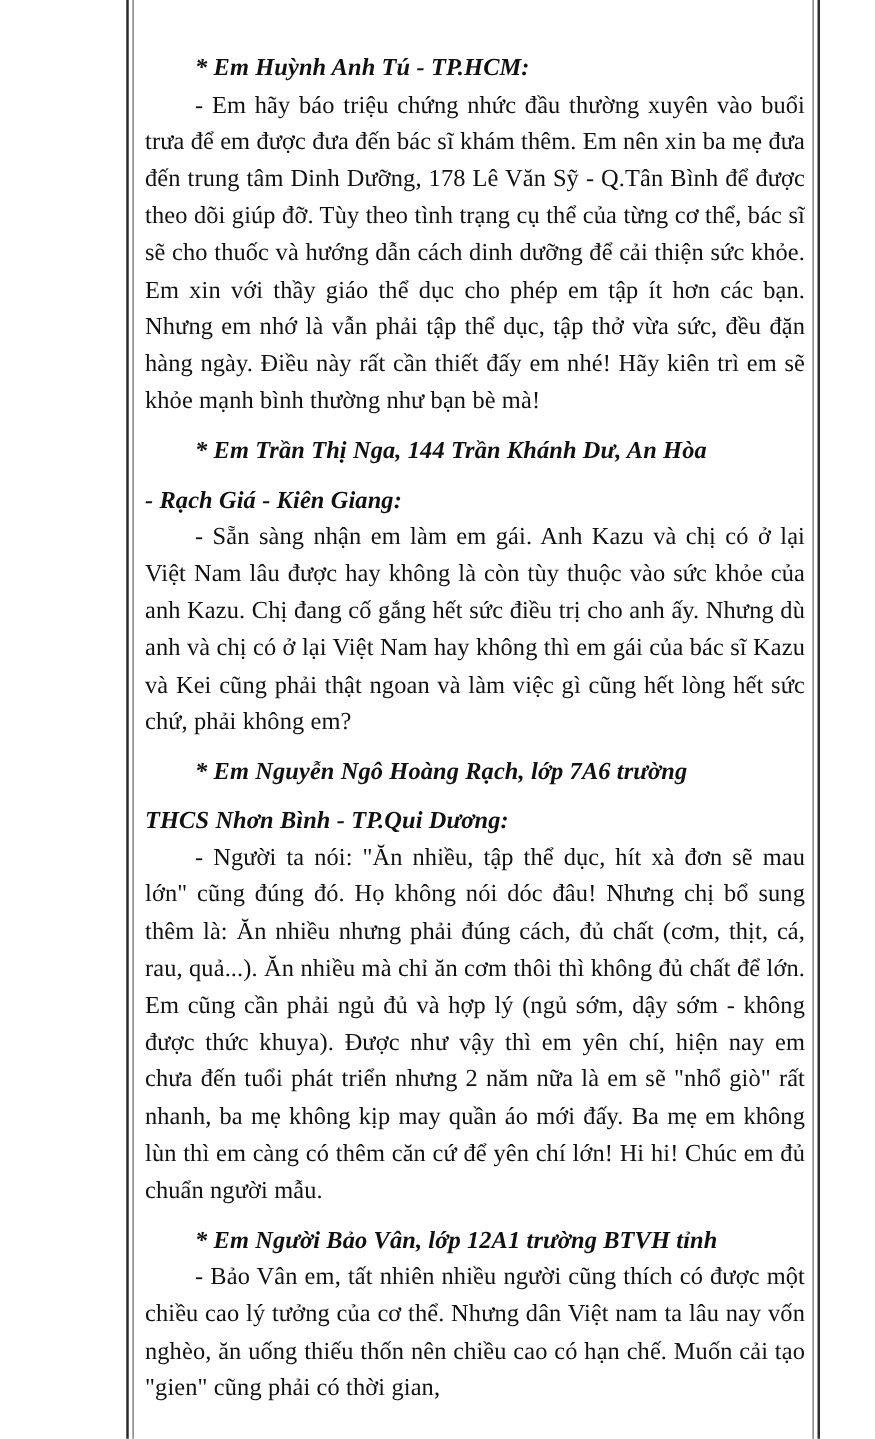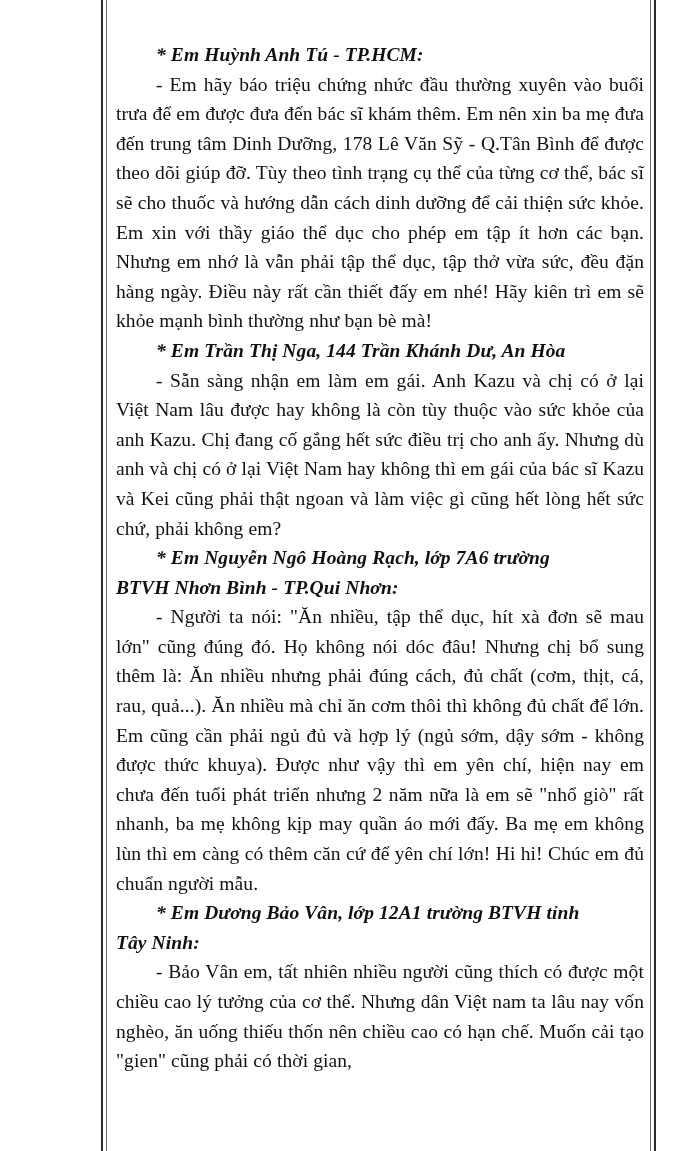--- a/index.html
+++ b/index.html
@@ -67,21 +67,21 @@
     text-justify: inter-word;
     letter-spacing: 0.1px;
   }
   p {
     margin: 0;
   }
   .q-head {
     font-weight: bold;
     font-style: italic;
     text-indent: 40px;
-    margin-top: 0;
+    margin-top: 10px;
   }
   .q-head.cont {
     text-indent: 0;
   }
   .q-head.first {
     margin-top: 0;
   }
   .ans {
     text-indent: 40px;
   }
@@ -96,23 +96,23 @@
   <div class="rule-left"></div>
   <div class="rule-left-2"></div>
   <div class="rule-right"></div>
   <div class="rule-right-2"></div>
 
   <div class="content">
     <p class="q-head first">* Em Huỳnh Anh Tú - TP.HCM:</p>
     <p class="ans">- Em hãy báo triệu chứng nhức đầu thường xuyên vào buổi trưa để em được đưa đến bác sĩ khám thêm. Em nên xin ba mẹ đưa đến trung tâm Dinh Dưỡng, 178 Lê Văn Sỹ - Q.Tân Bình để được theo dõi giúp đỡ. Tùy theo tình trạng cụ thể của từng cơ thể, bác sĩ sẽ cho thuốc và hướng dẫn cách dinh dưỡng để cải thiện sức khỏe. Em xin với thầy giáo thể dục cho phép em tập ít hơn các bạn. Nhưng em nhớ là vẫn phải tập thể dục, tập thở vừa sức, đều đặn hàng ngày. Điều này rất cần thiết đấy em nhé! Hãy kiên trì em sẽ khỏe mạnh bình thường như bạn bè mà!</p>
 
     <p class="q-head">* Em Trần Thị Nga, 144 Trần Khánh Dư, An Hòa</p>
+    <p class="q-head cont">- Rạch Giá - Kiên Giang:</p>
     <p class="ans">- Sẵn sàng nhận em làm em gái. Anh Kazu và chị có ở lại Việt Nam lâu được hay không là còn tùy thuộc vào sức khỏe của anh Kazu. Chị đang cố gắng hết sức điều trị cho anh ấy. Nhưng dù anh và chị có ở lại Việt Nam hay không thì em gái của bác sĩ Kazu và Kei cũng phải thật ngoan và làm việc gì cũng hết lòng hết sức chứ, phải không em?</p>
 
     <p class="q-head">* Em Nguyễn Ngô Hoàng Rạch, lớp 7A6 trường</p>
-    <p class="q-head cont">BTVH Nhơn Bình - TP.Qui Nhơn:</p>
+    <p class="q-head cont">THCS Nhơn Bình - TP.Qui Dương:</p>
     <p class="ans">- Người ta nói: "Ăn nhiều, tập thể dục, hít xà đơn sẽ mau lớn" cũng đúng đó. Họ không nói dóc đâu! Nhưng chị bổ sung thêm là: Ăn nhiều nhưng phải đúng cách, đủ chất (cơm, thịt, cá, rau, quả...). Ăn nhiều mà chỉ ăn cơm thôi thì không đủ chất để lớn. Em cũng cần phải ngủ đủ và hợp lý (ngủ sớm, dậy sớm - không được thức khuya). Được như vậy thì em yên chí, hiện nay em chưa đến tuổi phát triển nhưng 2 năm nữa là em sẽ "nhổ giò" rất nhanh, ba mẹ không kịp may quần áo mới đấy. Ba mẹ em không lùn thì em càng có thêm căn cứ để yên chí lớn! Hi hi! Chúc em đủ chuẩn người mẫu.</p>
 
-    <p class="q-head">* Em Dương Bảo Vân, lớp 12A1 trường BTVH tỉnh</p>
-    <p class="q-head cont">Tây Ninh:</p>
+    <p class="q-head">* Em Người Bảo Vân, lớp 12A1 trường BTVH tỉnh</p>
     <p class="ans">- Bảo Vân em, tất nhiên nhiều người cũng thích có được một chiều cao lý tưởng của cơ thể. Nhưng dân Việt nam ta lâu nay vốn nghèo, ăn uống thiếu thốn nên chiều cao có hạn chế. Muốn cải tạo "gien" cũng phải có thời gian,</p>
   </div>
 </div>
 
 </body></html>

